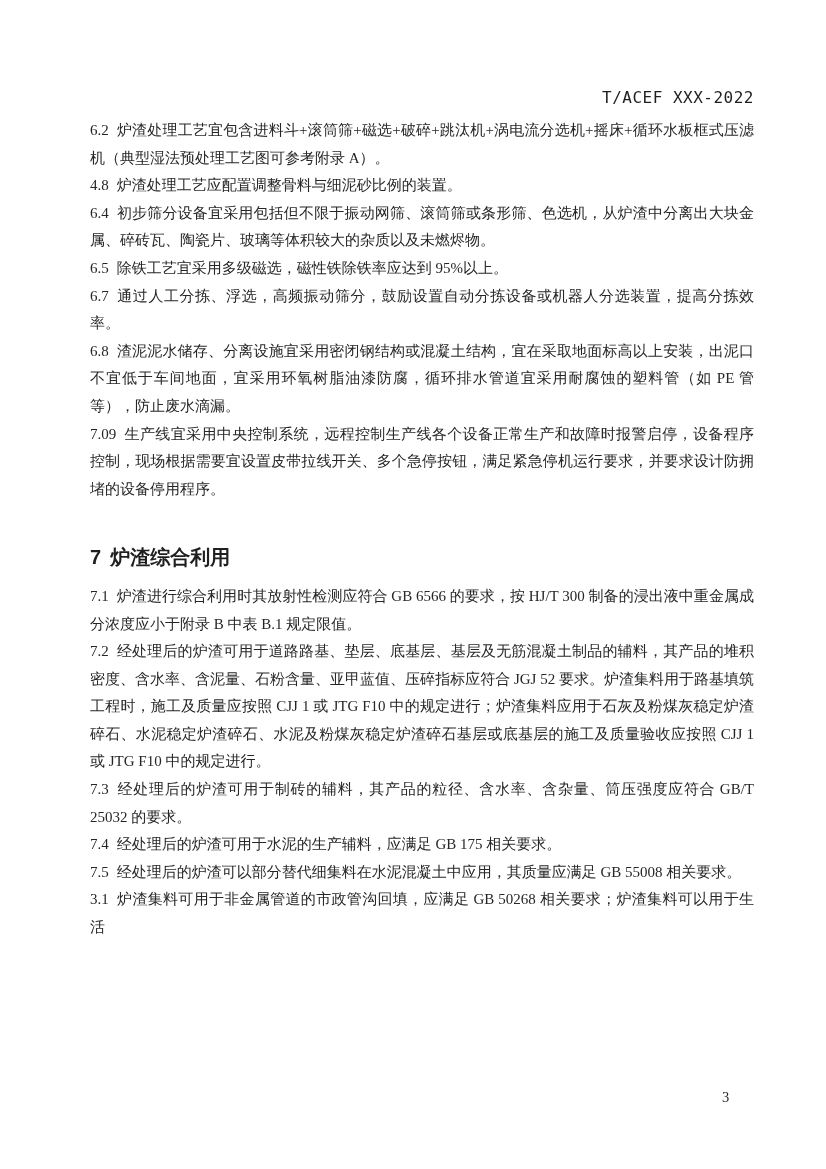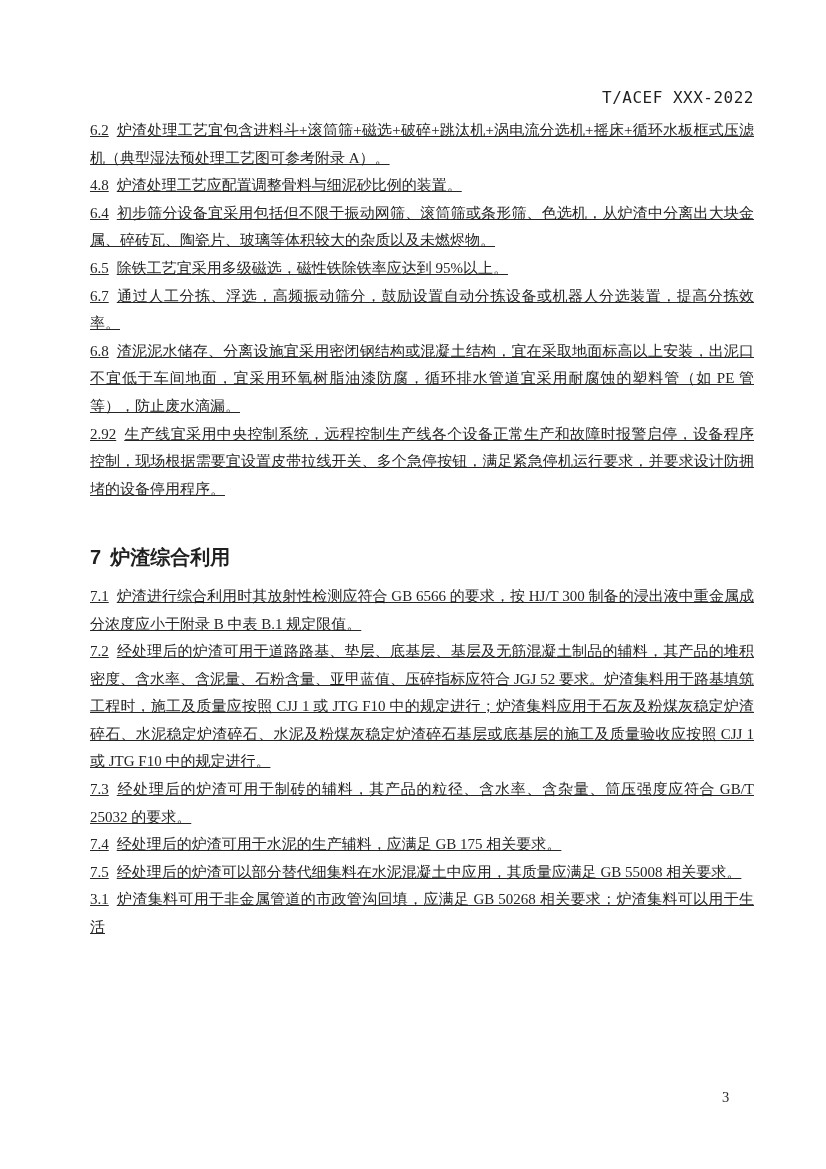--- a/index.html
+++ b/index.html
@@ -34,21 +34,20 @@
     left: 90px;
     width: 664px;
     font-size: 15px;
     line-height: 27.6px;
     text-align: justify;
     text-justify: inter-ideograph;
   }
   .clause {
     margin: 0;
     padding: 0;
-    text-decoration: underline;
   }
   .clause .num {
     padding-right: 8px;
   }
   .section-heading {
     margin: 41px 0 11px 0;
     font-family: "Liberation Sans", "DejaVu Sans", sans-serif;
     font-weight: bold;
     font-size: 20px;
     line-height: 27.6px;
@@ -82,21 +81,21 @@
     <p class="clause"><span class="num">6.4</span><span>初步筛分设备宜采用包括但不限于振动网筛、滚筒筛或条形筛、色选机，从炉渣中分离出大块金属、碎砖瓦、陶瓷片、玻璃等体积较大的杂质以及未燃烬物。</span></p>
 
     <p class="clause"><span class="num">6.5</span><span>除铁工艺宜采用多级磁选，磁性铁除铁率应达到 95%以上。</span></p>
 
 
     <p class="clause"><span class="num">6.7</span><span>通过人工分拣、浮选，高频振动筛分，鼓励设置自动分拣设备或机器人分选装置，提高分拣效率。</span></p>
 
     <p class="clause"><span class="num">6.8</span><span>渣泥泥水储存、分离设施宜采用密闭钢结构或混凝土结构，宜在采取地面标高以上安装，出泥口不宜低于车间地面，宜采用环氧树脂油漆防腐，循环排水管道宜采用耐腐蚀的塑料管（如 PE 管等），防止废水滴漏。</span></p>
 
 
-    <p class="clause"><span class="num">2.92</span><span>生产线宜采用中央控制系统，远程控制生产线各个设备正常生产和故障时报警启停，设备程序控制，现场根据需要宜设置皮带拉线开关、多个急停按钮，满足紧急停机运行要求，并要求设计防拥堵的设备停用程序。</span></p>
+    <p class="clause"><span class="num">7.09</span><span>生产线宜采用中央控制系统，远程控制生产线各个设备正常生产和故障时报警启停，设备程序控制，现场根据需要宜设置皮带拉线开关、多个急停按钮，满足紧急停机运行要求，并要求设计防拥堵的设备停用程序。</span></p>
 
 
     <h2 class="section-heading"><span class="num">7</span><span>炉渣综合利用</span></h2>
 
     <p class="clause"><span class="num">7.1</span><span>炉渣进行综合利用时其放射性检测应符合 GB 6566 的要求，按 HJ/T 300 制备的浸出液中重金属成分浓度应小于附录 B 中表 B.1 规定限值。</span></p>
 
     <p class="clause"><span class="num">7.2</span><span>经处理后的炉渣可用于道路路基、垫层、底基层、基层及无筋混凝土制品的辅料，其产品的堆积密度、含水率、含泥量、石粉含量、亚甲蓝值、压碎指标应符合 JGJ 52 要求。炉渣集料用于路基填筑工程时，施工及质量应按照 CJJ 1 或 JTG F10 中的规定进行；炉渣集料应用于石灰及粉煤灰稳定炉渣碎石、水泥稳定炉渣碎石、水泥及粉煤灰稳定炉渣碎石基层或底基层的施工及质量验收应按照 CJJ 1 或 JTG F10 中的规定进行。</span></p>
 
     <p class="clause"><span class="num">7.3</span><span>经处理后的炉渣可用于制砖的辅料，其产品的粒径、含水率、含杂量、筒压强度应符合 GB/T 25032 的要求。</span></p>
 

